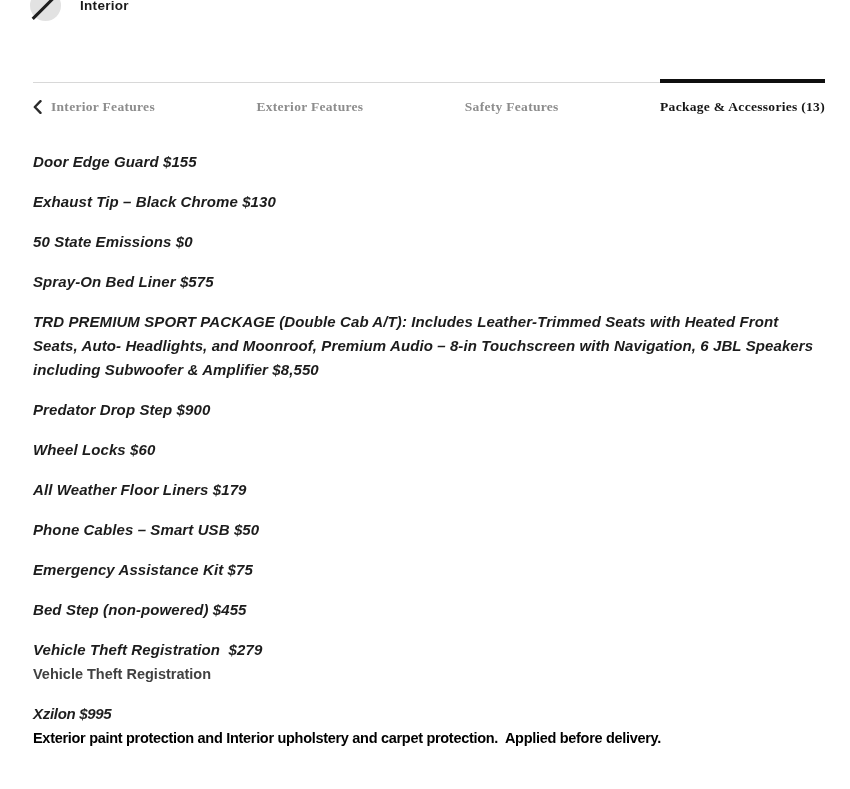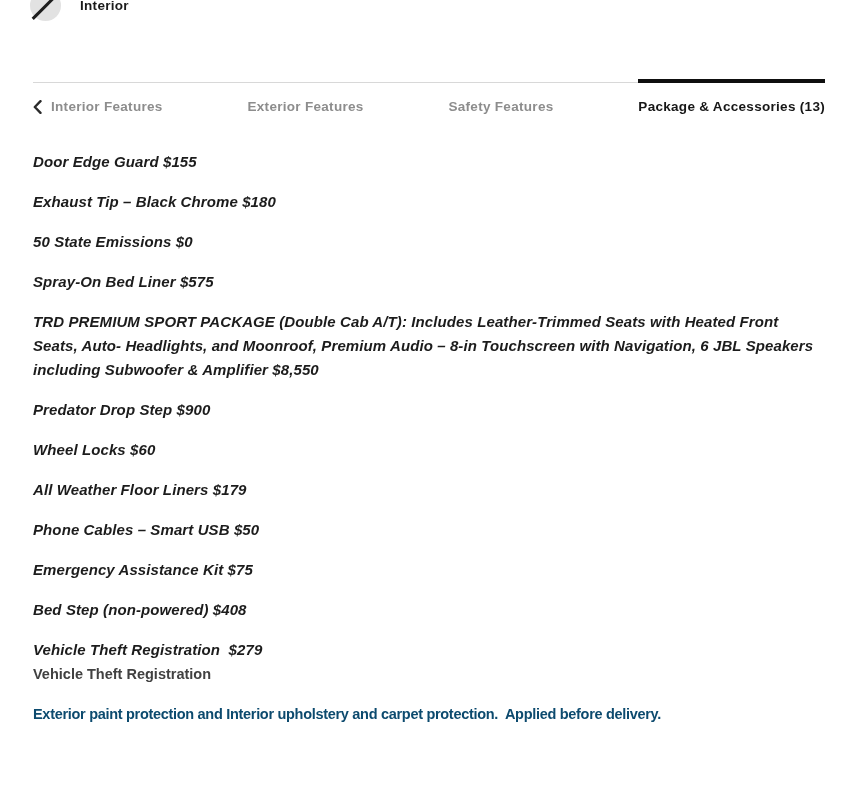--- a/index.html
+++ b/index.html
@@ -33,21 +33,21 @@
     position:absolute; top:82px; left:33px; right:25px;
     border-top:1px solid #d8d8d8;
     display:flex; justify-content:space-between; align-items:flex-start;
   }
   .tab {
     position:relative;
     padding-top:15px;
     font-size:13.5px; font-weight:bold; letter-spacing:.3px;
     color:#8d8d8d; line-height:18px;
     display:flex; align-items:center; gap:9px;
-    cursor:pointer; white-space:nowrap;
+    cursor:pointer; white-space:nowrap;font-family:Liberation Serif, serif;
   }
   .tab--active { color:#161616;text-align:right; }
   .tab--active::before {
     content:""; position:absolute; top:-4px; left:0; right:0;
     height:4px; background:#0f0f0f;
   }
   .back-chevron { display:inline-flex; align-items:center; }
   .back-chevron svg { display:block; }
 
   
@@ -55,21 +55,21 @@
   .pkg { margin-bottom:16px; }
   .pkg-title {
     font-size:15px; font-weight:bold; color:#1c1c1c;
     line-height:24px; letter-spacing:.1px; white-space:pre-wrap;font-style:italic;
   }
   .pkg-desc {
     font-size:14.5px; font-weight:bold; color:#414141;
     line-height:24px; white-space:pre-wrap;
   }
   .pkg--alt .pkg-title { letter-spacing:-.3px; color:#1f1f1f; }
-  .pkg--alt .pkg-desc  { letter-spacing:-.3px; color:#0c4a6e; }
+  .pkg--alt .pkg-desc  { letter-spacing:-.3px; color:#000000; }
 </style>
 </head>
 <body>
 
 <div class="header-icon">
   <div class="slash"></div>
 </div>
 <div class="header-label">Interior</div>
 
 <div class="tabbar">
@@ -92,21 +92,21 @@
   </div>
 </div>
 
 <div class="content">
   <div class="pkg">
     <div class="pkg-title">Door Edge Guard $155</div>
 
   </div>
 
   <div class="pkg">
-    <div class="pkg-title">Exhaust Tip – Black Chrome $180</div>
+    <div class="pkg-title">Exhaust Tip – Black Chrome $130</div>
 
   </div>
 
   <div class="pkg">
     <div class="pkg-title">50 State Emissions $0</div>
 
   </div>
 
   <div class="pkg">
     <div class="pkg-title">Spray-On Bed Liner $575</div>
@@ -137,25 +137,26 @@
     <div class="pkg-title">Phone Cables – Smart USB $50</div>
 
   </div>
 
   <div class="pkg">
     <div class="pkg-title">Emergency Assistance Kit $75</div>
 
   </div>
 
   <div class="pkg">
-    <div class="pkg-title">Bed Step (non-powered) $408</div>
+    <div class="pkg-title">Bed Step (non-powered) $455</div>
 
   </div>
 
   <div class="pkg">
     <div class="pkg-title">Vehicle Theft Registration  $279</div>
     <div class="pkg-desc">Vehicle Theft Registration</div>
   </div>
 
   <div class="pkg pkg--alt">
+    <div class="pkg-title">Xzilon $995</div>
     <div class="pkg-desc">Exterior paint protection and Interior upholstery and carpet protection.  Applied before delivery.</div>
   </div>
 </div>
 
 </body></html>

